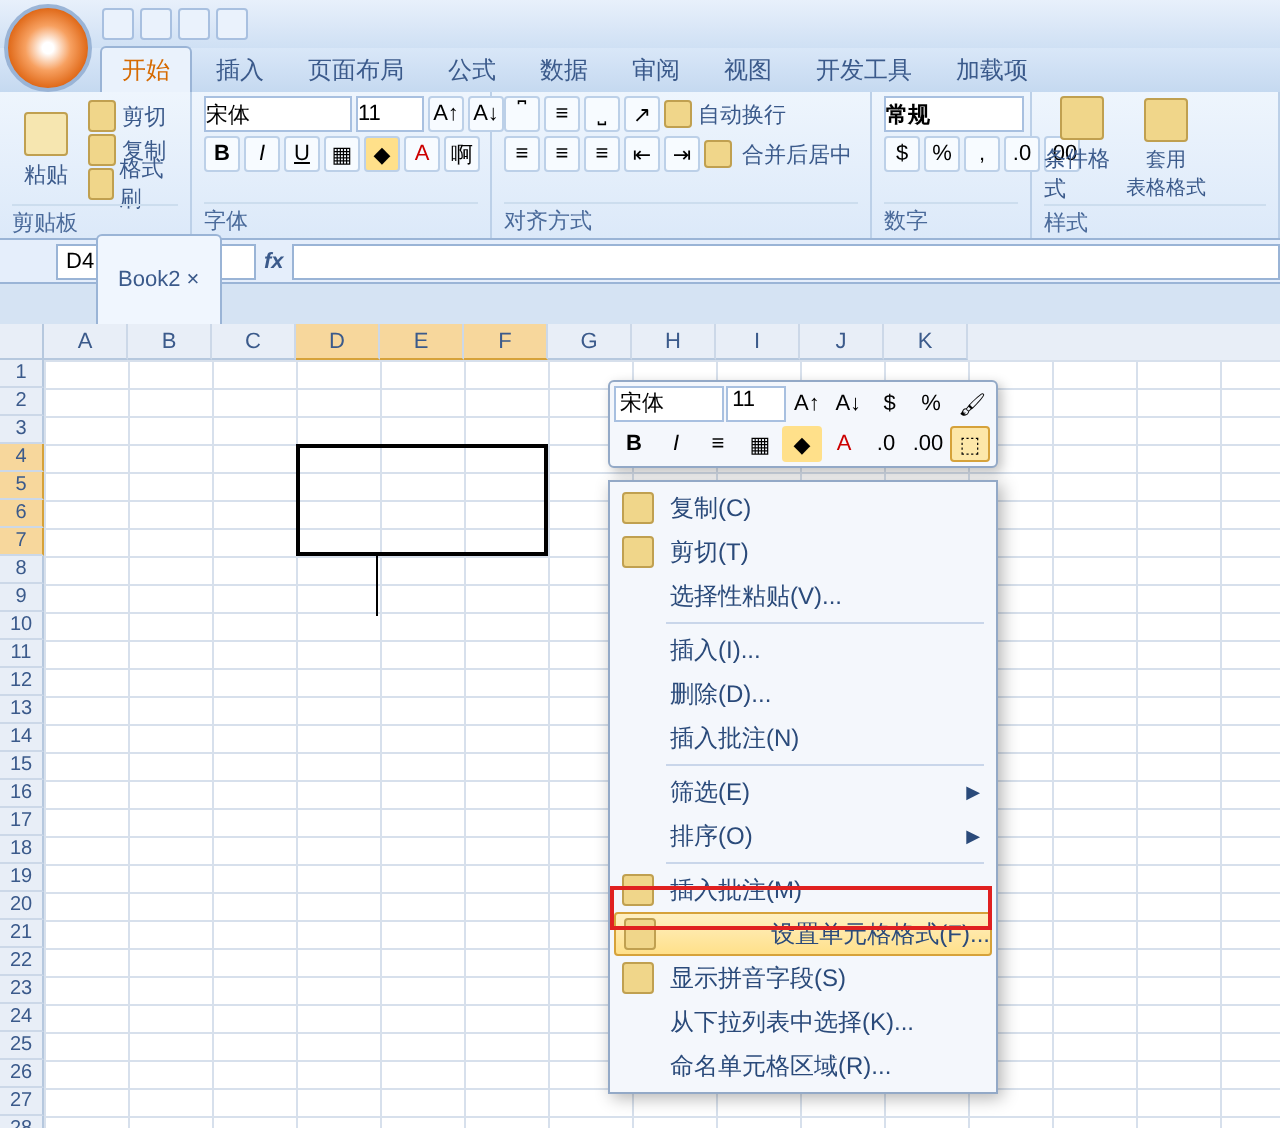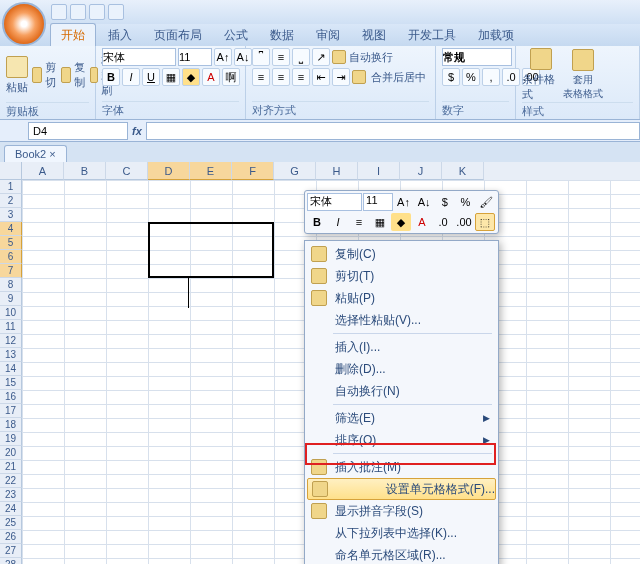--- a/index.html
+++ b/index.html
@@ -12,34 +12,34 @@
 .office-btn { position: absolute; top: 2px; left: 2px; width: 44px; height: 44px; border-radius: 50%; background: radial-gradient(#fff 10%, #f7a060 40%, #e06a1a 70%, #3a6fb0 90%); border: 2px solid #9ab4d6; z-index: 5; }
 .ribbon-tabs .tab { padding: 3px 10px 2px; border-radius: 3px 3px 0 0; cursor: pointer; }
 .ribbon-tabs .tab.active { background: #eaf2fc; border: 1px solid #9ab4d6; border-bottom: none; color: #d66a00; }
 
 .ribbon { height: 74px; background: linear-gradient(#eef5fd,#dce9f9); border-bottom: 1px solid #9ab4d6; display: flex; }
 .ribbon-group { border-right: 1px solid #bcd0e8; padding: 2px 6px 0; display: flex; flex-direction: column; justify-content: space-between; }
 .group-label { text-align: left; font-size: 11px; color: #4a6a9a; padding: 1px 0; border-top: 1px solid #cde; }
 .group-body { flex: 1; display: flex; align-items: center; gap: 4px; }
 .big-btn { width: 38px; height: 54px; display: flex; flex-direction: column; align-items: center; justify-content: center; font-size: 11px; color: #3b5a8b; }
 .big-btn .ic { width: 22px; height: 22px; margin-bottom: 2px; }
-.stack { display: flex; flex-direction: row; gap: 1px; font-size: 11px; color: #3b5a8b; align-items: flex-end; }
+.stack { display: flex; flex-direction: column; gap: 1px; font-size: 11px; color: #3b5a8b; }
 .stack span { display: flex; align-items: center; height: 16px; gap: 3px; }
 .ic { display: inline-block; background: #f0d68a; border: 1px solid #c0a050; border-radius: 2px; }
 .ic16 { width: 14px; height: 14px; }
 select, .combo { font-size: 11px; height: 18px; background: #fff; border: 1px solid #a8c0e0; }
 .font-row { display: flex; gap: 2px; align-items: center; }
 .font-row .btn { width: 18px; height: 18px; border: 1px solid #bcd0e8; background: #f7fbff; border-radius: 2px; display: flex; align-items: center; justify-content: center; font-size: 11px; }
 
 .namebox-row { height: 22px; background: #e5eefb; display: flex; align-items: center; gap: 4px; border-bottom: 1px solid #9ab4d6; }
 .namebox { width: 100px; height: 18px; background: #fff; border: 1px solid #9ab4d6; margin-left: 28px; font-size: 11px; padding: 0 4px; display: flex; align-items: center; }
 .fx-area { flex: 1; height: 18px; background: #fff; border: 1px solid #9ab4d6; }
 
 .booktab-row { height: 20px; background: #d5e3f3; display: flex; align-items: flex-end; padding-left: 4px; }
-.booktab { background: #f0f6fe; border: 1px solid #9ab4d6; border-bottom: none; padding: 2px 10px; font-size: 11px; color: #3b5a8b; border-radius: 3px 3px 0 0; }
+.booktab { background: #f0f6fe; border: 1px solid #9ab4d6; border-bottom: none; padding: 16px 10px; font-size: 11px; color: #3b5a8b; border-radius: 3px 3px 0 0; margin-left: 44px; }
 
 .grid-area { position: relative; background: #fff; height: 402px; overflow: hidden; }
 .corner { position: absolute; top: 0; left: 0; width: 22px; height: 18px; background: #e8eef7; border-right: 1px solid #b6c8de; border-bottom: 1px solid #b6c8de; z-index: 2; }
 .col-headers { position: absolute; top: 0; left: 22px; right: 0; height: 18px; display: flex; background: #e8eef7; z-index: 2; }
 .col-h { width: 42px; border-right: 1px solid #ccd8e8; border-bottom: 1px solid #b6c8de; text-align: center; font-size: 11px; color: #3b5a8b; line-height: 18px; }
 .col-h.sel { background: #f7d79c; border-bottom-color: #d6a23a; }
 .row-headers { position: absolute; top: 18px; left: 0; width: 22px; background: #e8eef7; z-index: 2; }
 .row-h { height: 14px; border-bottom: 1px solid #ccd8e8; border-right: 1px solid #b6c8de; text-align: center; font-size: 10px; color: #3b5a8b; line-height: 14px; }
 .row-h.sel { background: #f7d79c; border-right-color: #d6a23a; }
 .cells { position: absolute; top: 18px; left: 22px; right: 0; bottom: 0; }
@@ -291,35 +291,31 @@
 <div class="ctx-menu" style="left:304px;top:240px">
   <div class="ctx-item">
       <span class="ic"></span>
       <span>复制(C)</span>
     </div>
   <div class="ctx-item">
       <span class="ic"></span>
       <span>剪切(T)</span>
     </div>
   <div class="ctx-item">
-      <span class="ic"></span>
-      <span>粘贴(P)</span>
-    </div>
-  <div class="ctx-item">
       <span>选择性粘贴(V)...</span>
     </div>
   <div class="ctx-sep"></div>
   <div class="ctx-item">
       <span>插入(I)...</span>
     </div>
   <div class="ctx-item">
       <span>删除(D)...</span>
     </div>
   <div class="ctx-item">
-      <span>自动换行(N)</span>
+      <span>插入批注(N)</span>
     </div>
   <div class="ctx-sep"></div>
   <div class="ctx-item">
       <span>筛选(E)</span>
       <span class="arrow">▶</span>
     </div>
   <div class="ctx-item">
       <span>排序(O)</span>
       <span class="arrow">▶</span>
     </div>

